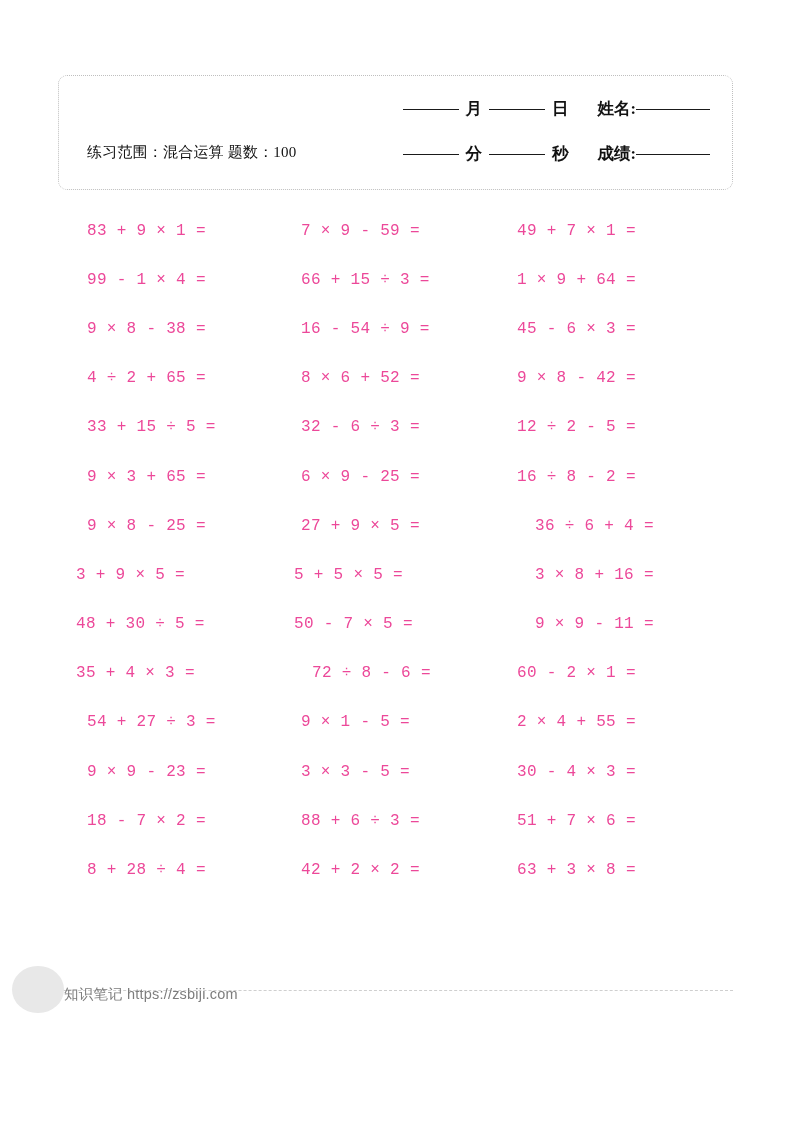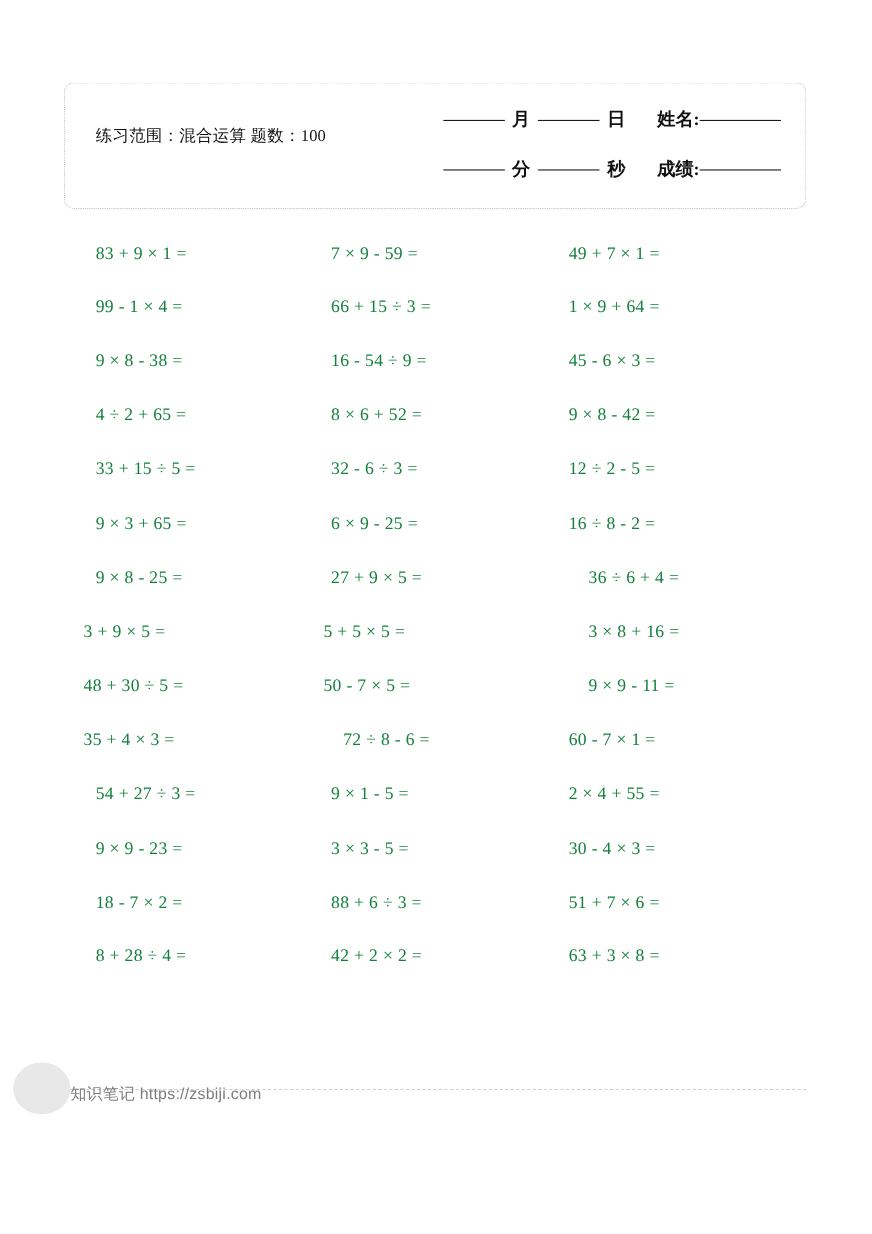--- a/index.html
+++ b/index.html
@@ -31,21 +31,21 @@
 
   #header-inner {
     position: relative;
     width: 100%;
     height: 100%;
   }
 
   #scope-line {
     position: absolute;
     left: 28px;
-    top: 38px;
+    top: 67px;
     font-size: 15px;
     letter-spacing: 0.2px;
     white-space: nowrap;
     font-family: "Liberation Serif", "DejaVu Serif", serif;
   }
 
   .meta-line {
     position: absolute;
     right: 22px;
     display: flex;
@@ -85,22 +85,22 @@
     grid-template-columns: 225px 223px 227px;
     grid-auto-rows: 49.2px;
   }
 
   .problem-cell {
     display: flex;
     align-items: center;
     font-size: 16px;
     letter-spacing: 0.3px;
     white-space: nowrap;
-    color: #15803d;
-    font-family: Liberation Serif, serif;
+    color: #ec4899;
+    font-family: Liberation Mono, monospace;
   }
   .col-1 { padding-left: 29px; }
   .col-2 { padding-left: 18px; }
   .col-3 { padding-left: 11px; }
 
   
   #footer-divider {
     position: absolute;
     left: 58px;
     top: 990px;
@@ -187,21 +187,21 @@
     <div class="problem-cell col-2">27 + 9 × 5 =</div>
     <div class="problem-cell col-1">36 ÷ 6 + 4 =</div>
     <div class="problem-cell col-2">3 + 9 × 5 =</div>
     <div class="problem-cell col-3">5 + 5 × 5 =</div>
     <div class="problem-cell col-1">3 × 8 + 16 =</div>
     <div class="problem-cell col-2">48 + 30 ÷ 5 =</div>
     <div class="problem-cell col-3">50 - 7 × 5 =</div>
     <div class="problem-cell col-1">9 × 9 - 11 =</div>
     <div class="problem-cell col-2">35 + 4 × 3 =</div>
     <div class="problem-cell col-1">72 ÷ 8 - 6 =</div>
-    <div class="problem-cell col-3">60 - 7 × 1 =</div>
+    <div class="problem-cell col-3">60 - 2 × 1 =</div>
     <div class="problem-cell col-1">54 + 27 ÷ 3 =</div>
     <div class="problem-cell col-2">9 × 1 - 5 =</div>
     <div class="problem-cell col-3">2 × 4 + 55 =</div>
     <div class="problem-cell col-1">9 × 9 - 23 =</div>
     <div class="problem-cell col-2">3 × 3 - 5 =</div>
     <div class="problem-cell col-3">30 - 4 × 3 =</div>
     <div class="problem-cell col-1">18 - 7 × 2 =</div>
     <div class="problem-cell col-2">88 + 6 ÷ 3 =</div>
     <div class="problem-cell col-3">51 + 7 × 6 =</div>
     <div class="problem-cell col-1">8 + 28 ÷ 4 =</div>

